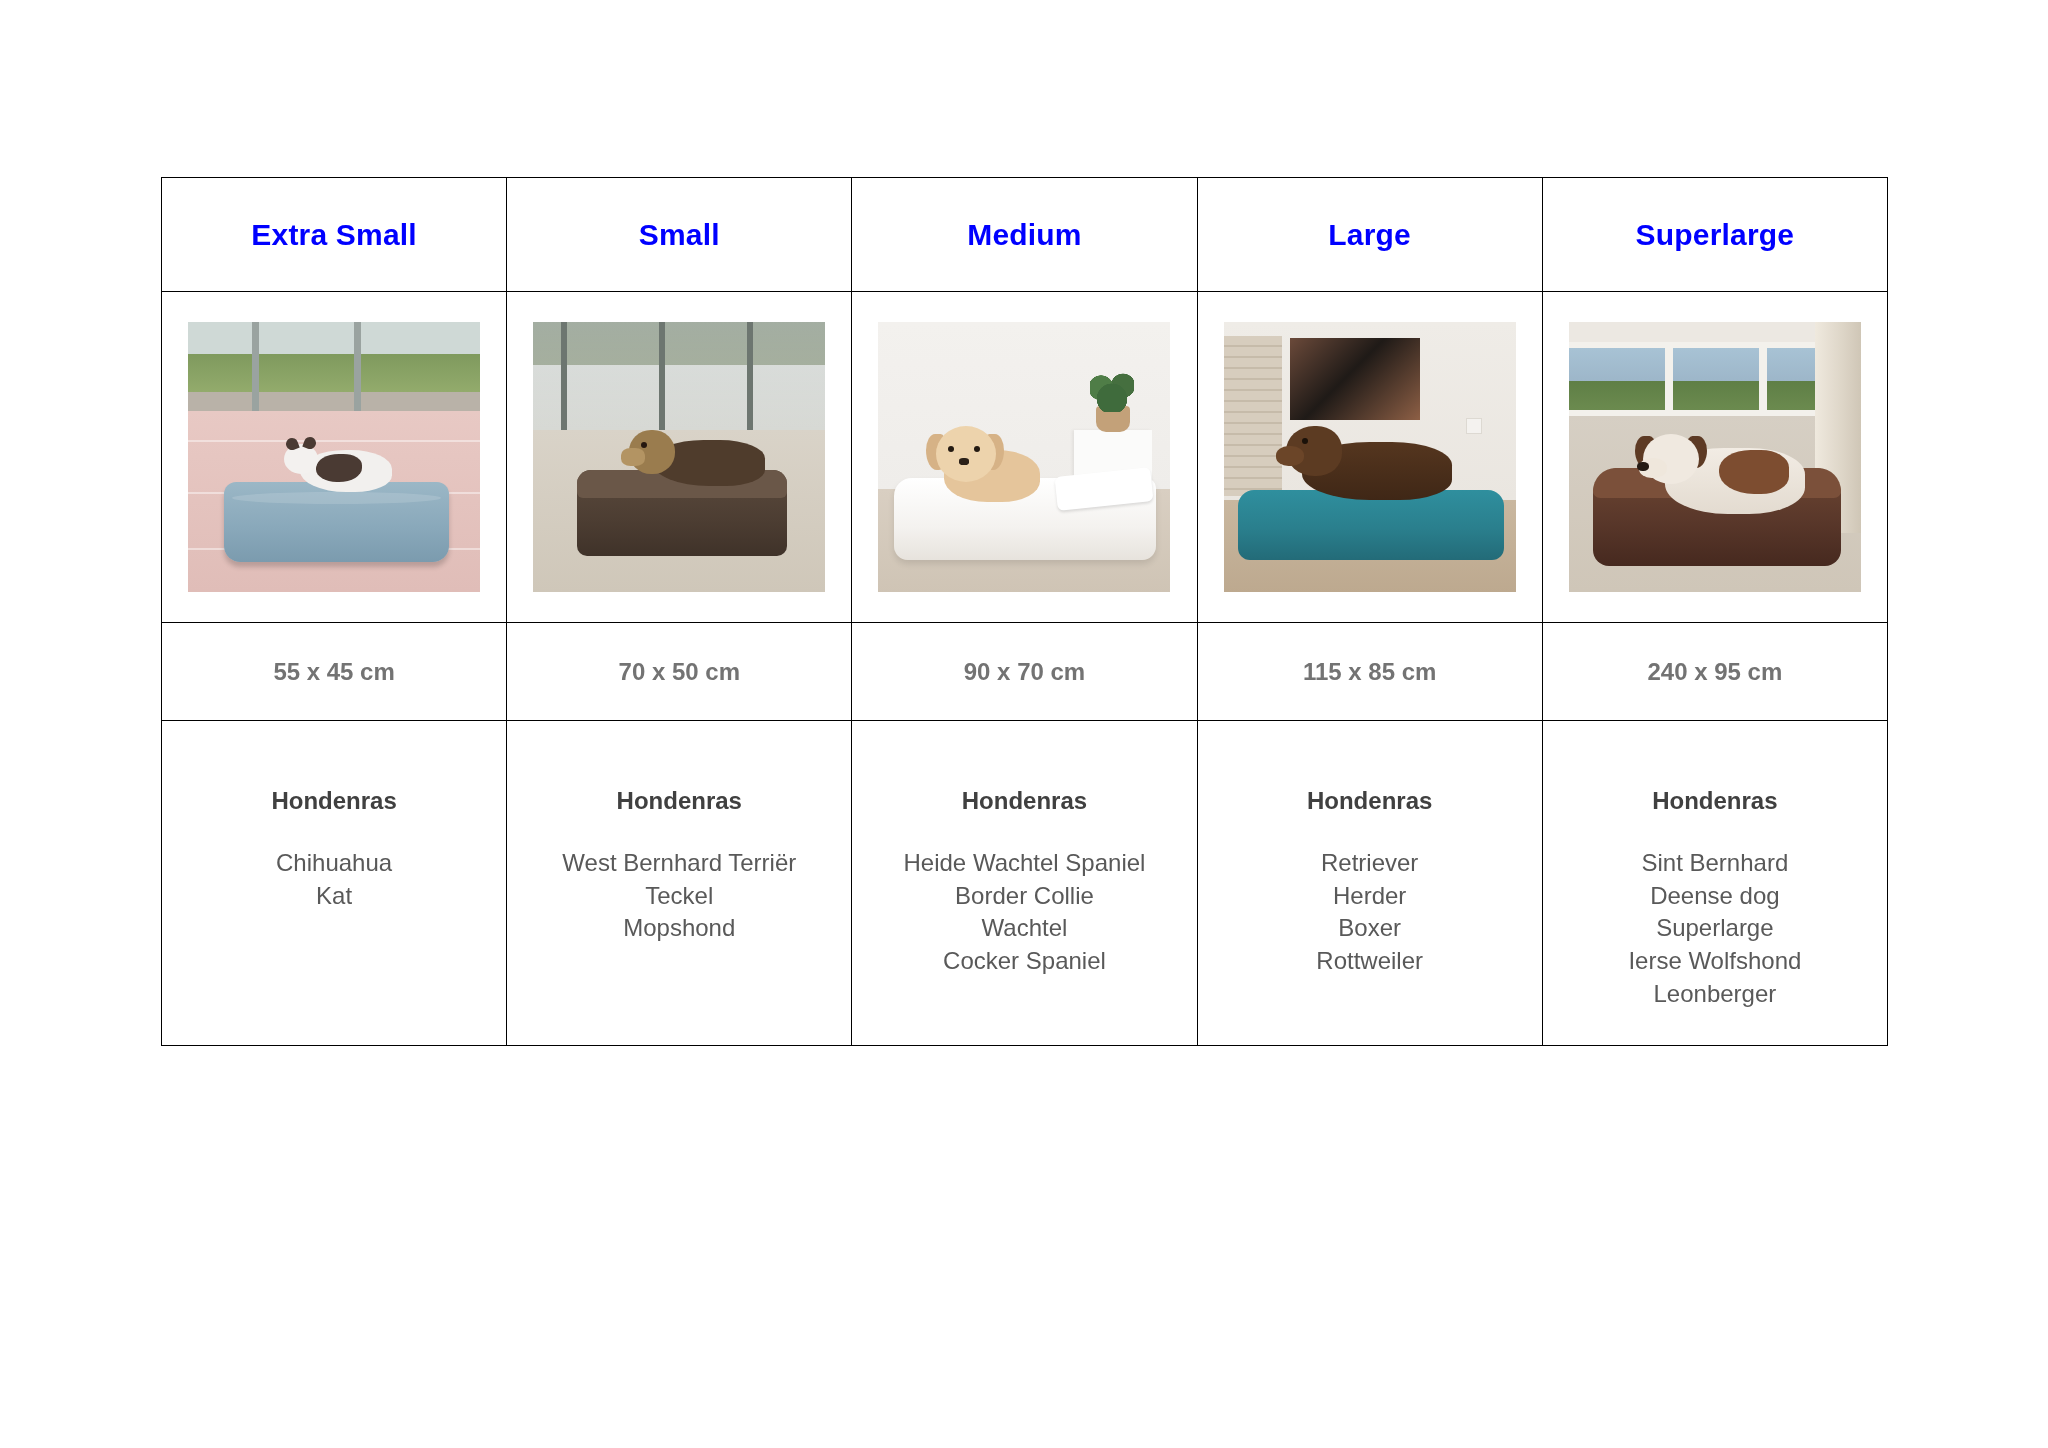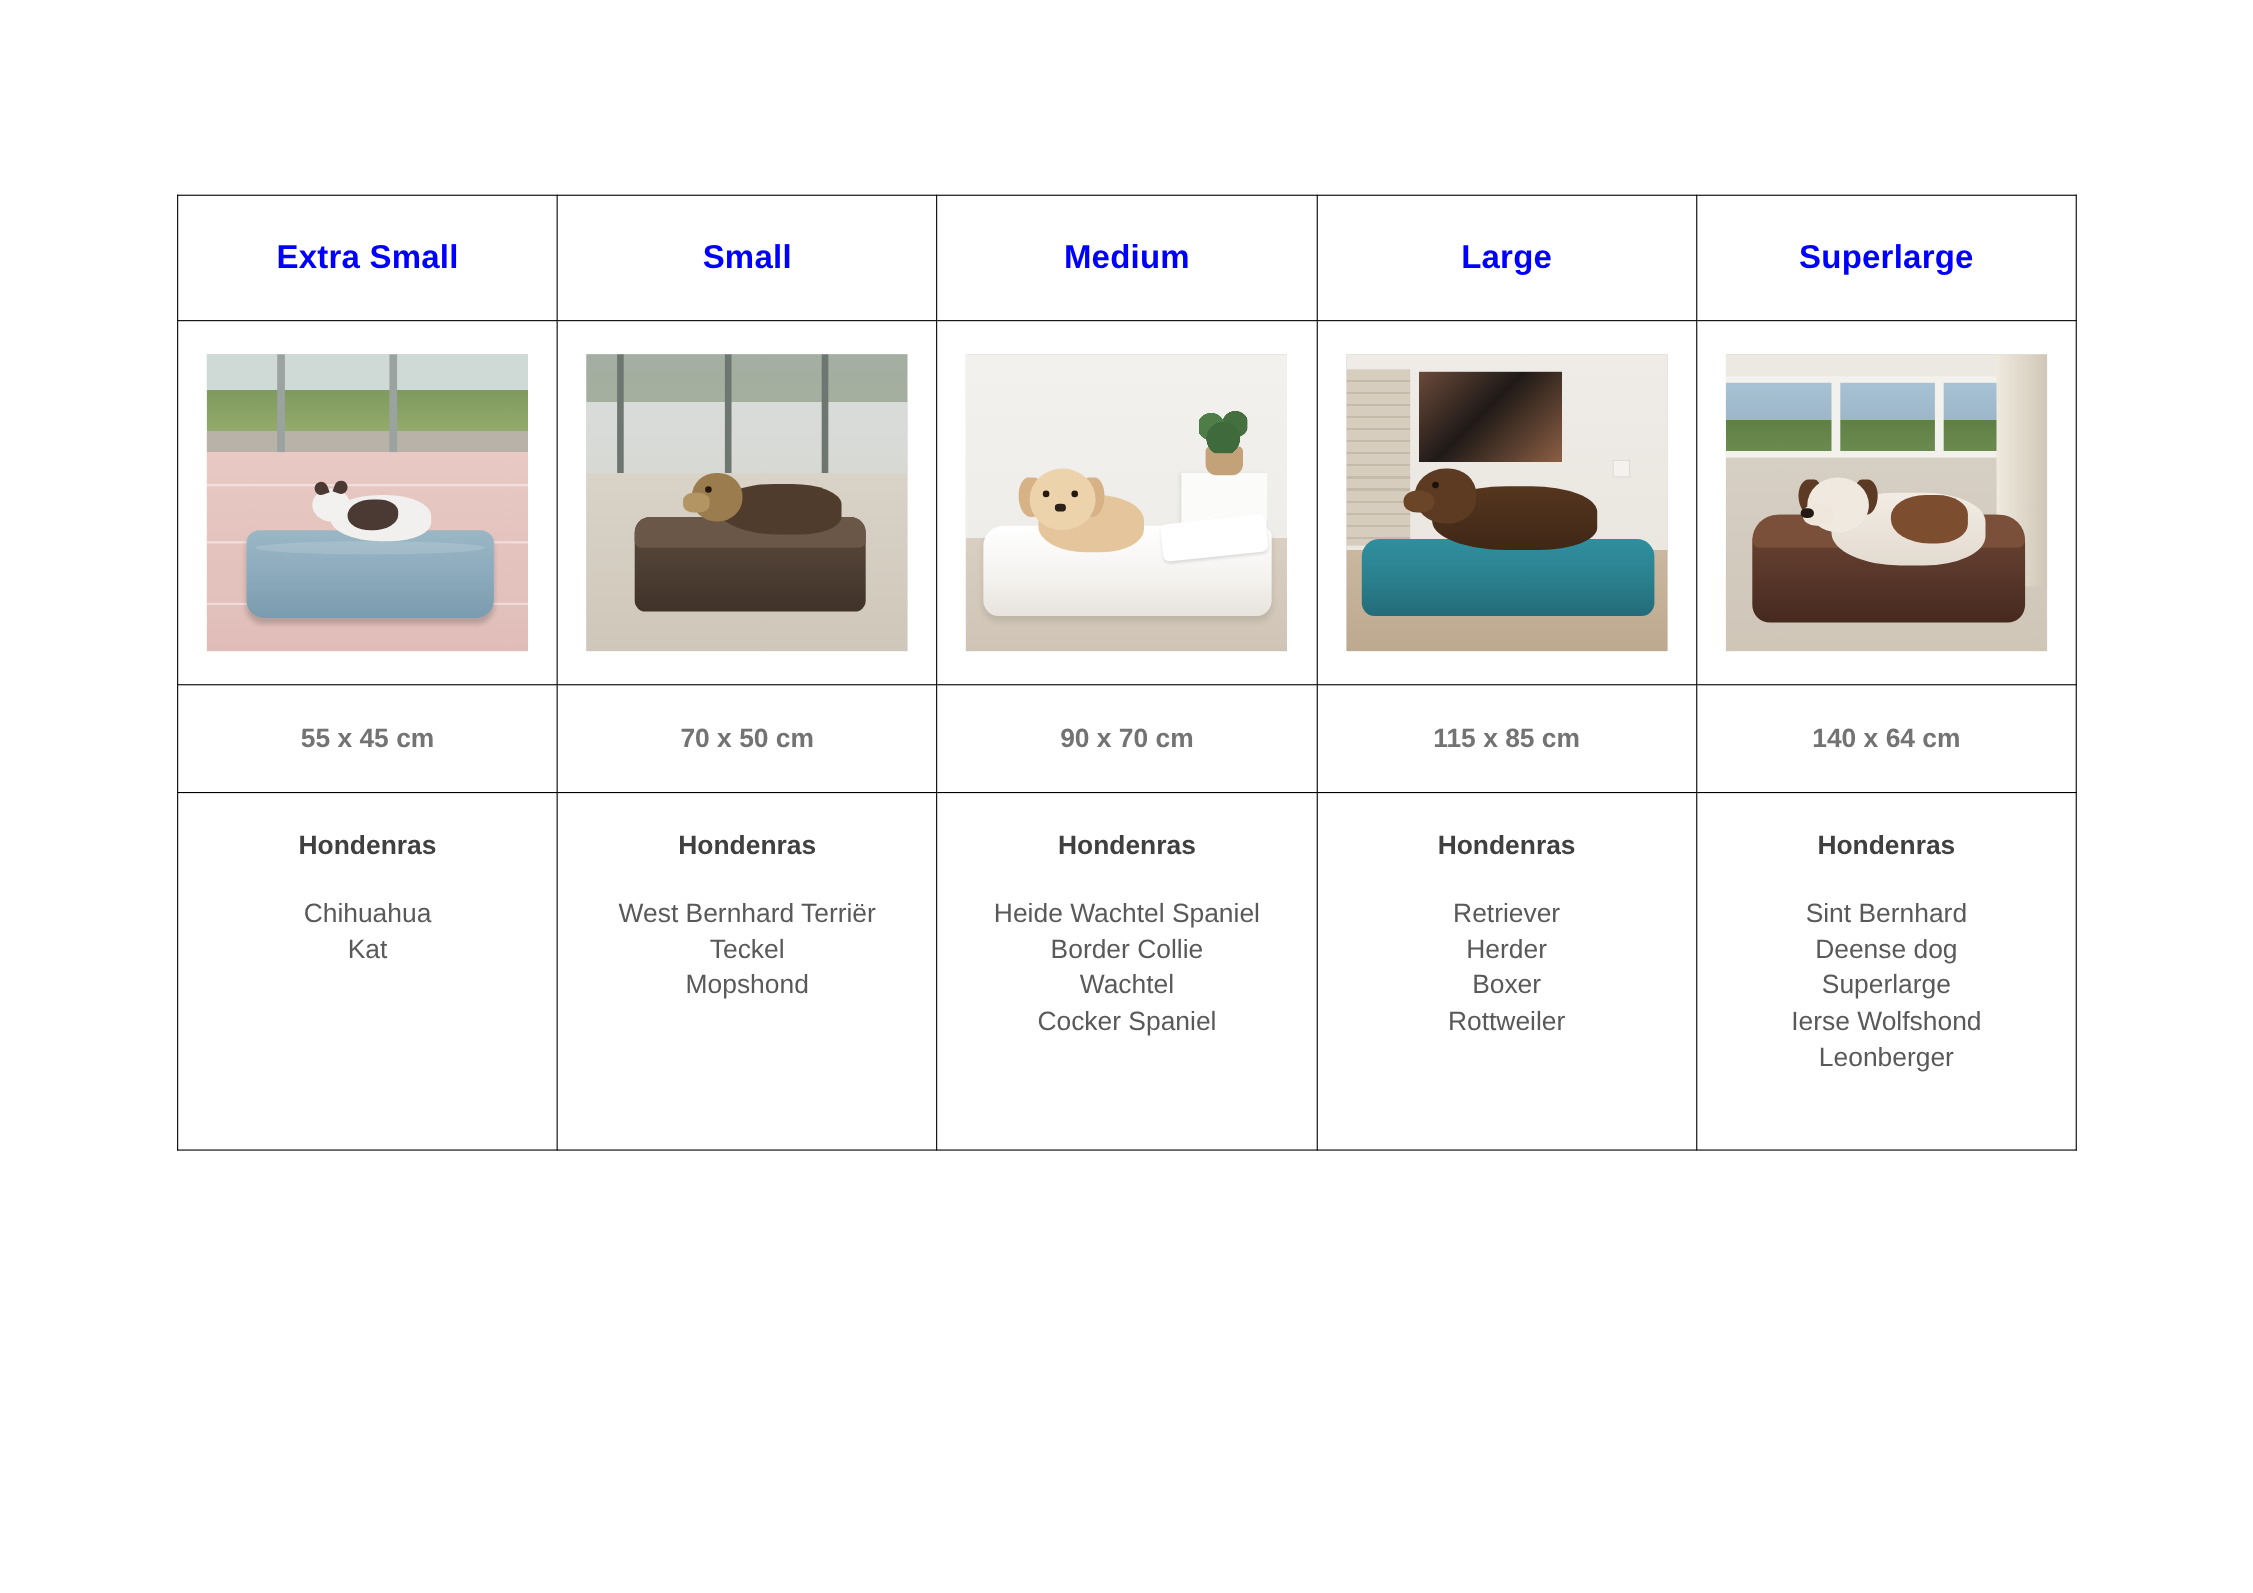--- a/index.html
+++ b/index.html
@@ -220,20 +220,21 @@
   .breed-row td {
     height: 290px;
     vertical-align: top;
     padding-top: 34px;
   }
   .breed-title {
     font-weight: bold;
     font-size: 24px;
     color: #404040;
     margin-bottom: 32px;
+    margin-top: 32px;
   }
   .breed-list {
     font-size: 24px;
     color: #595959;
     line-height: 1.36;
   }
   .breed-list div { white-space: nowrap; }
 </style>
 </head>
 <body>
@@ -361,21 +362,21 @@
       <td>
         <div class="dim-label">70 x 50 cm</div>
       </td>
       <td>
         <div class="dim-label">90 x 70 cm</div>
       </td>
       <td>
         <div class="dim-label">115 x 85 cm</div>
       </td>
       <td>
-        <div class="dim-label">140 x 64 cm</div>
+        <div class="dim-label">240 x 95 cm</div>
       </td>
     </tr>
 
     <tr class="breed-row">
       <td>
         <div class="breed-title">Hondenras</div>
         <div class="breed-list">
               <div>Chihuahua</div>
               <div>Kat</div>
             </div>

